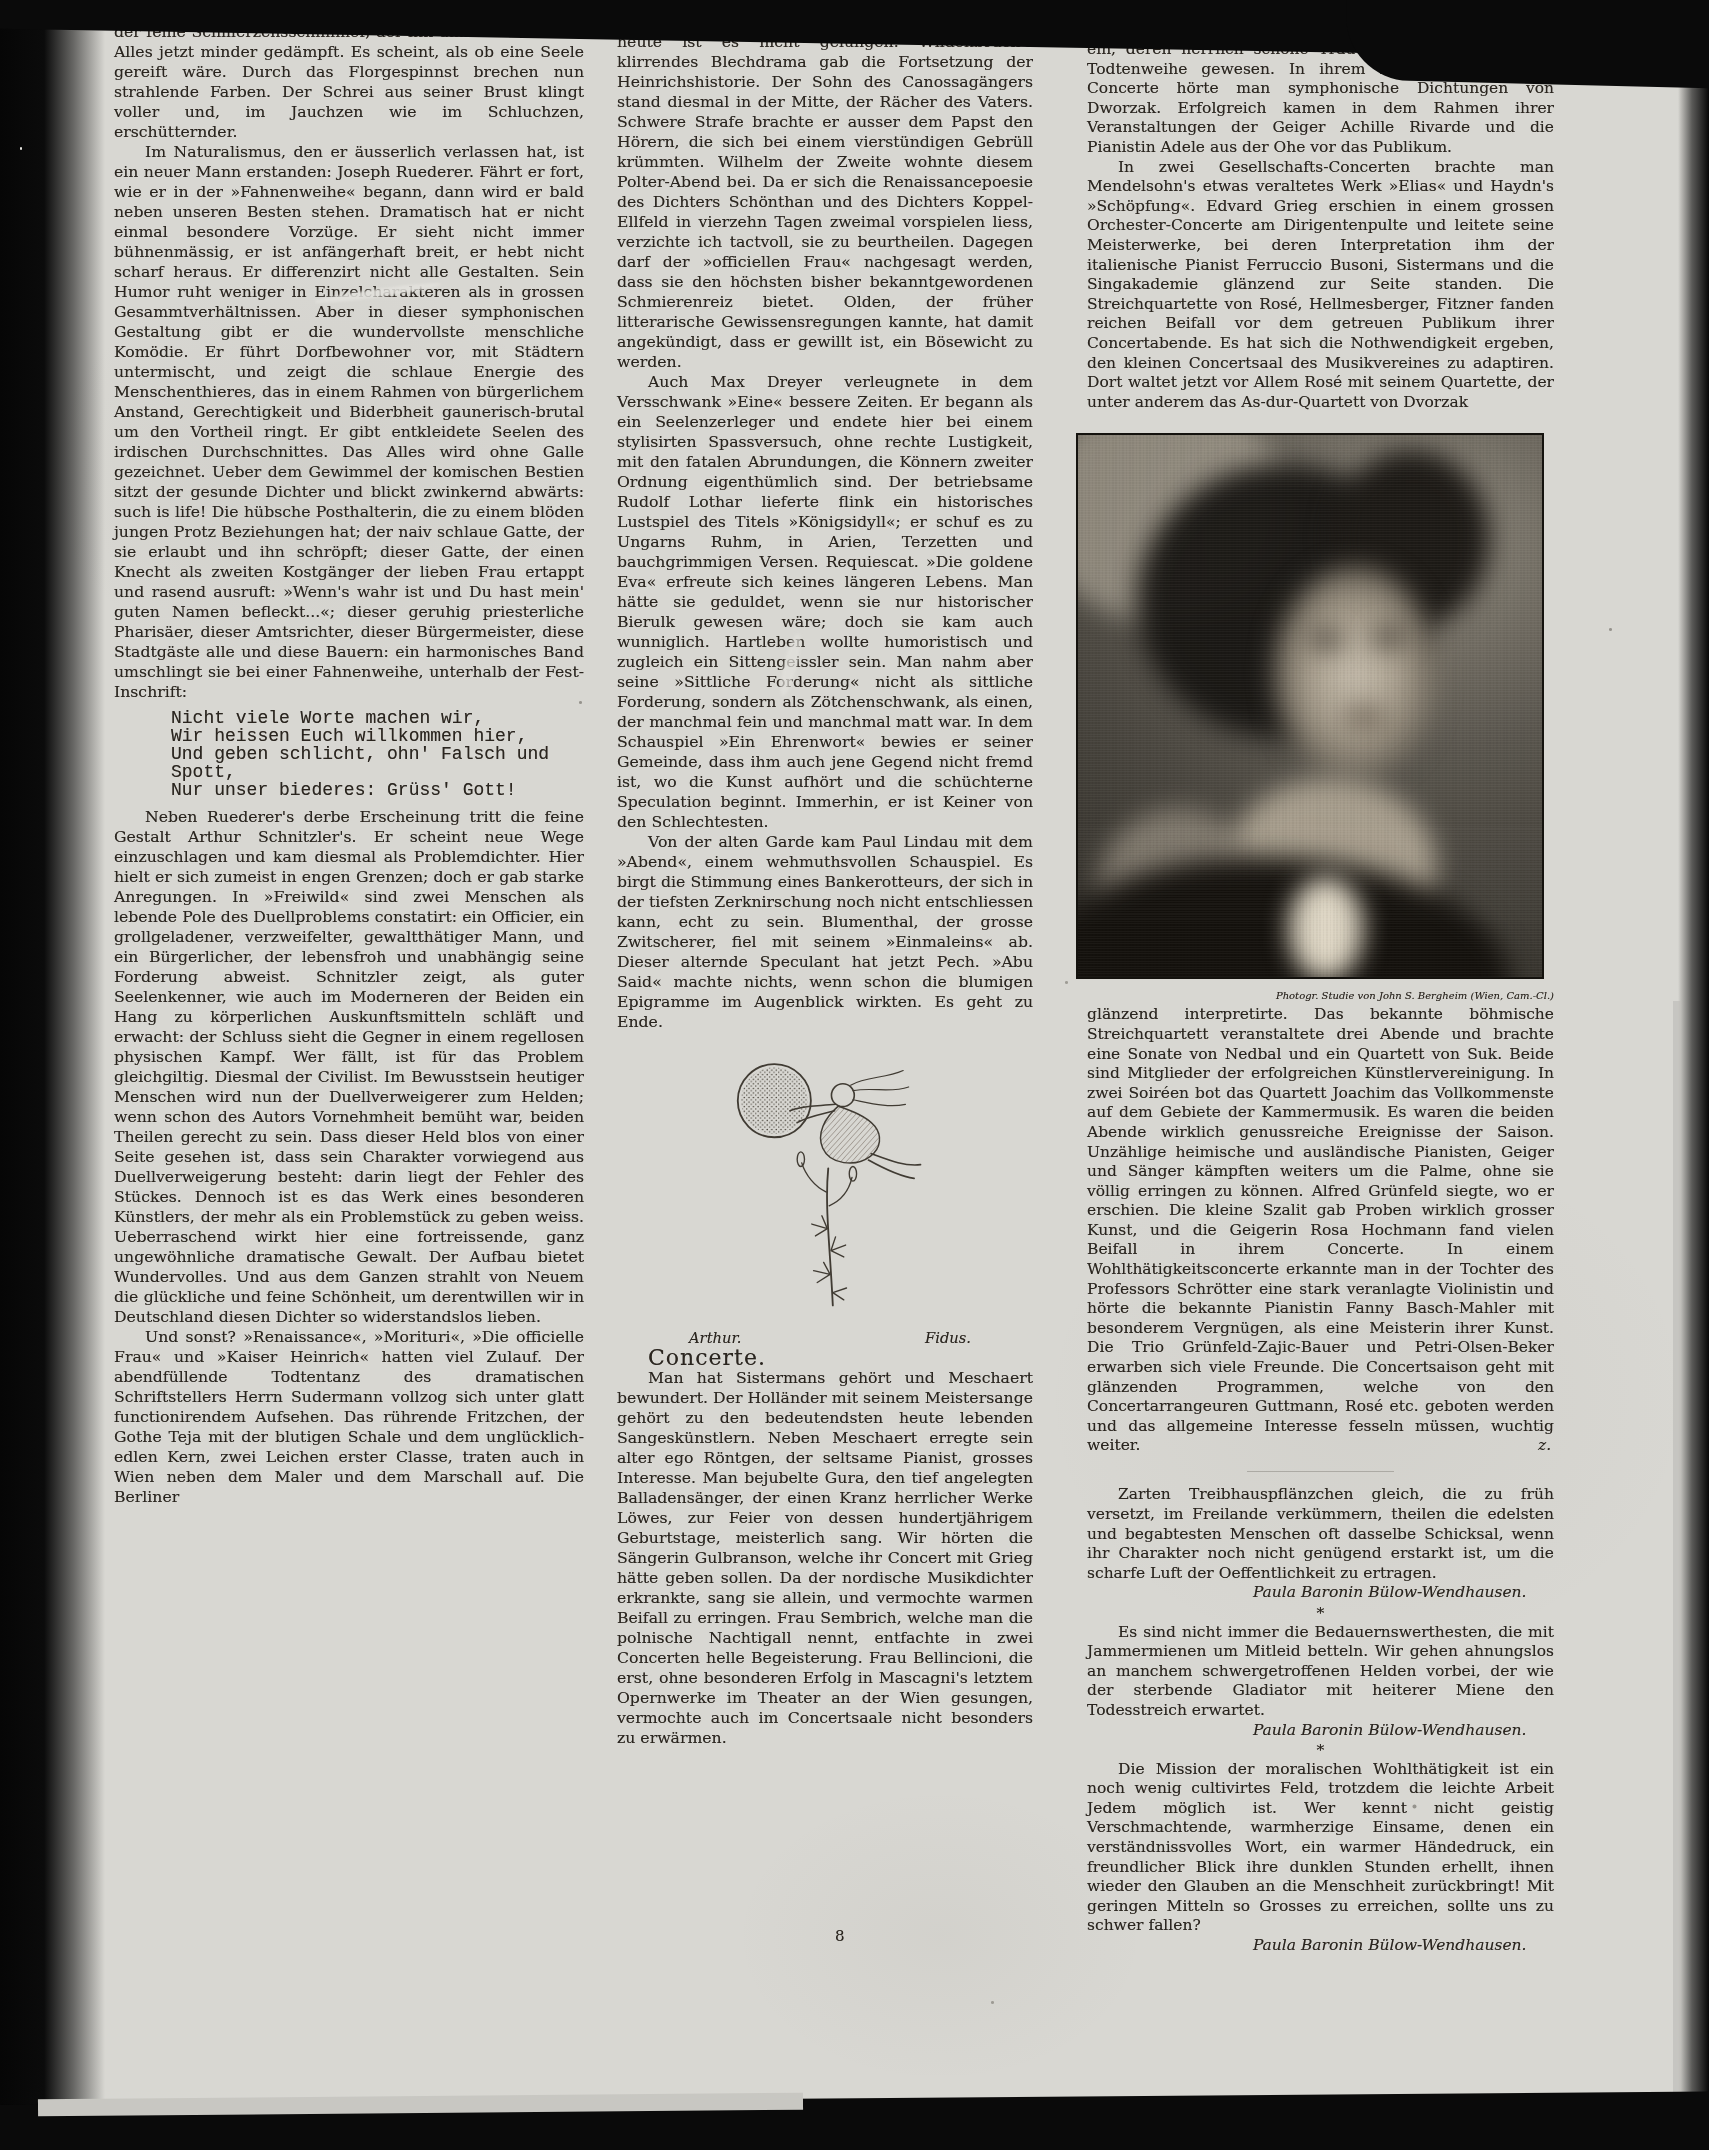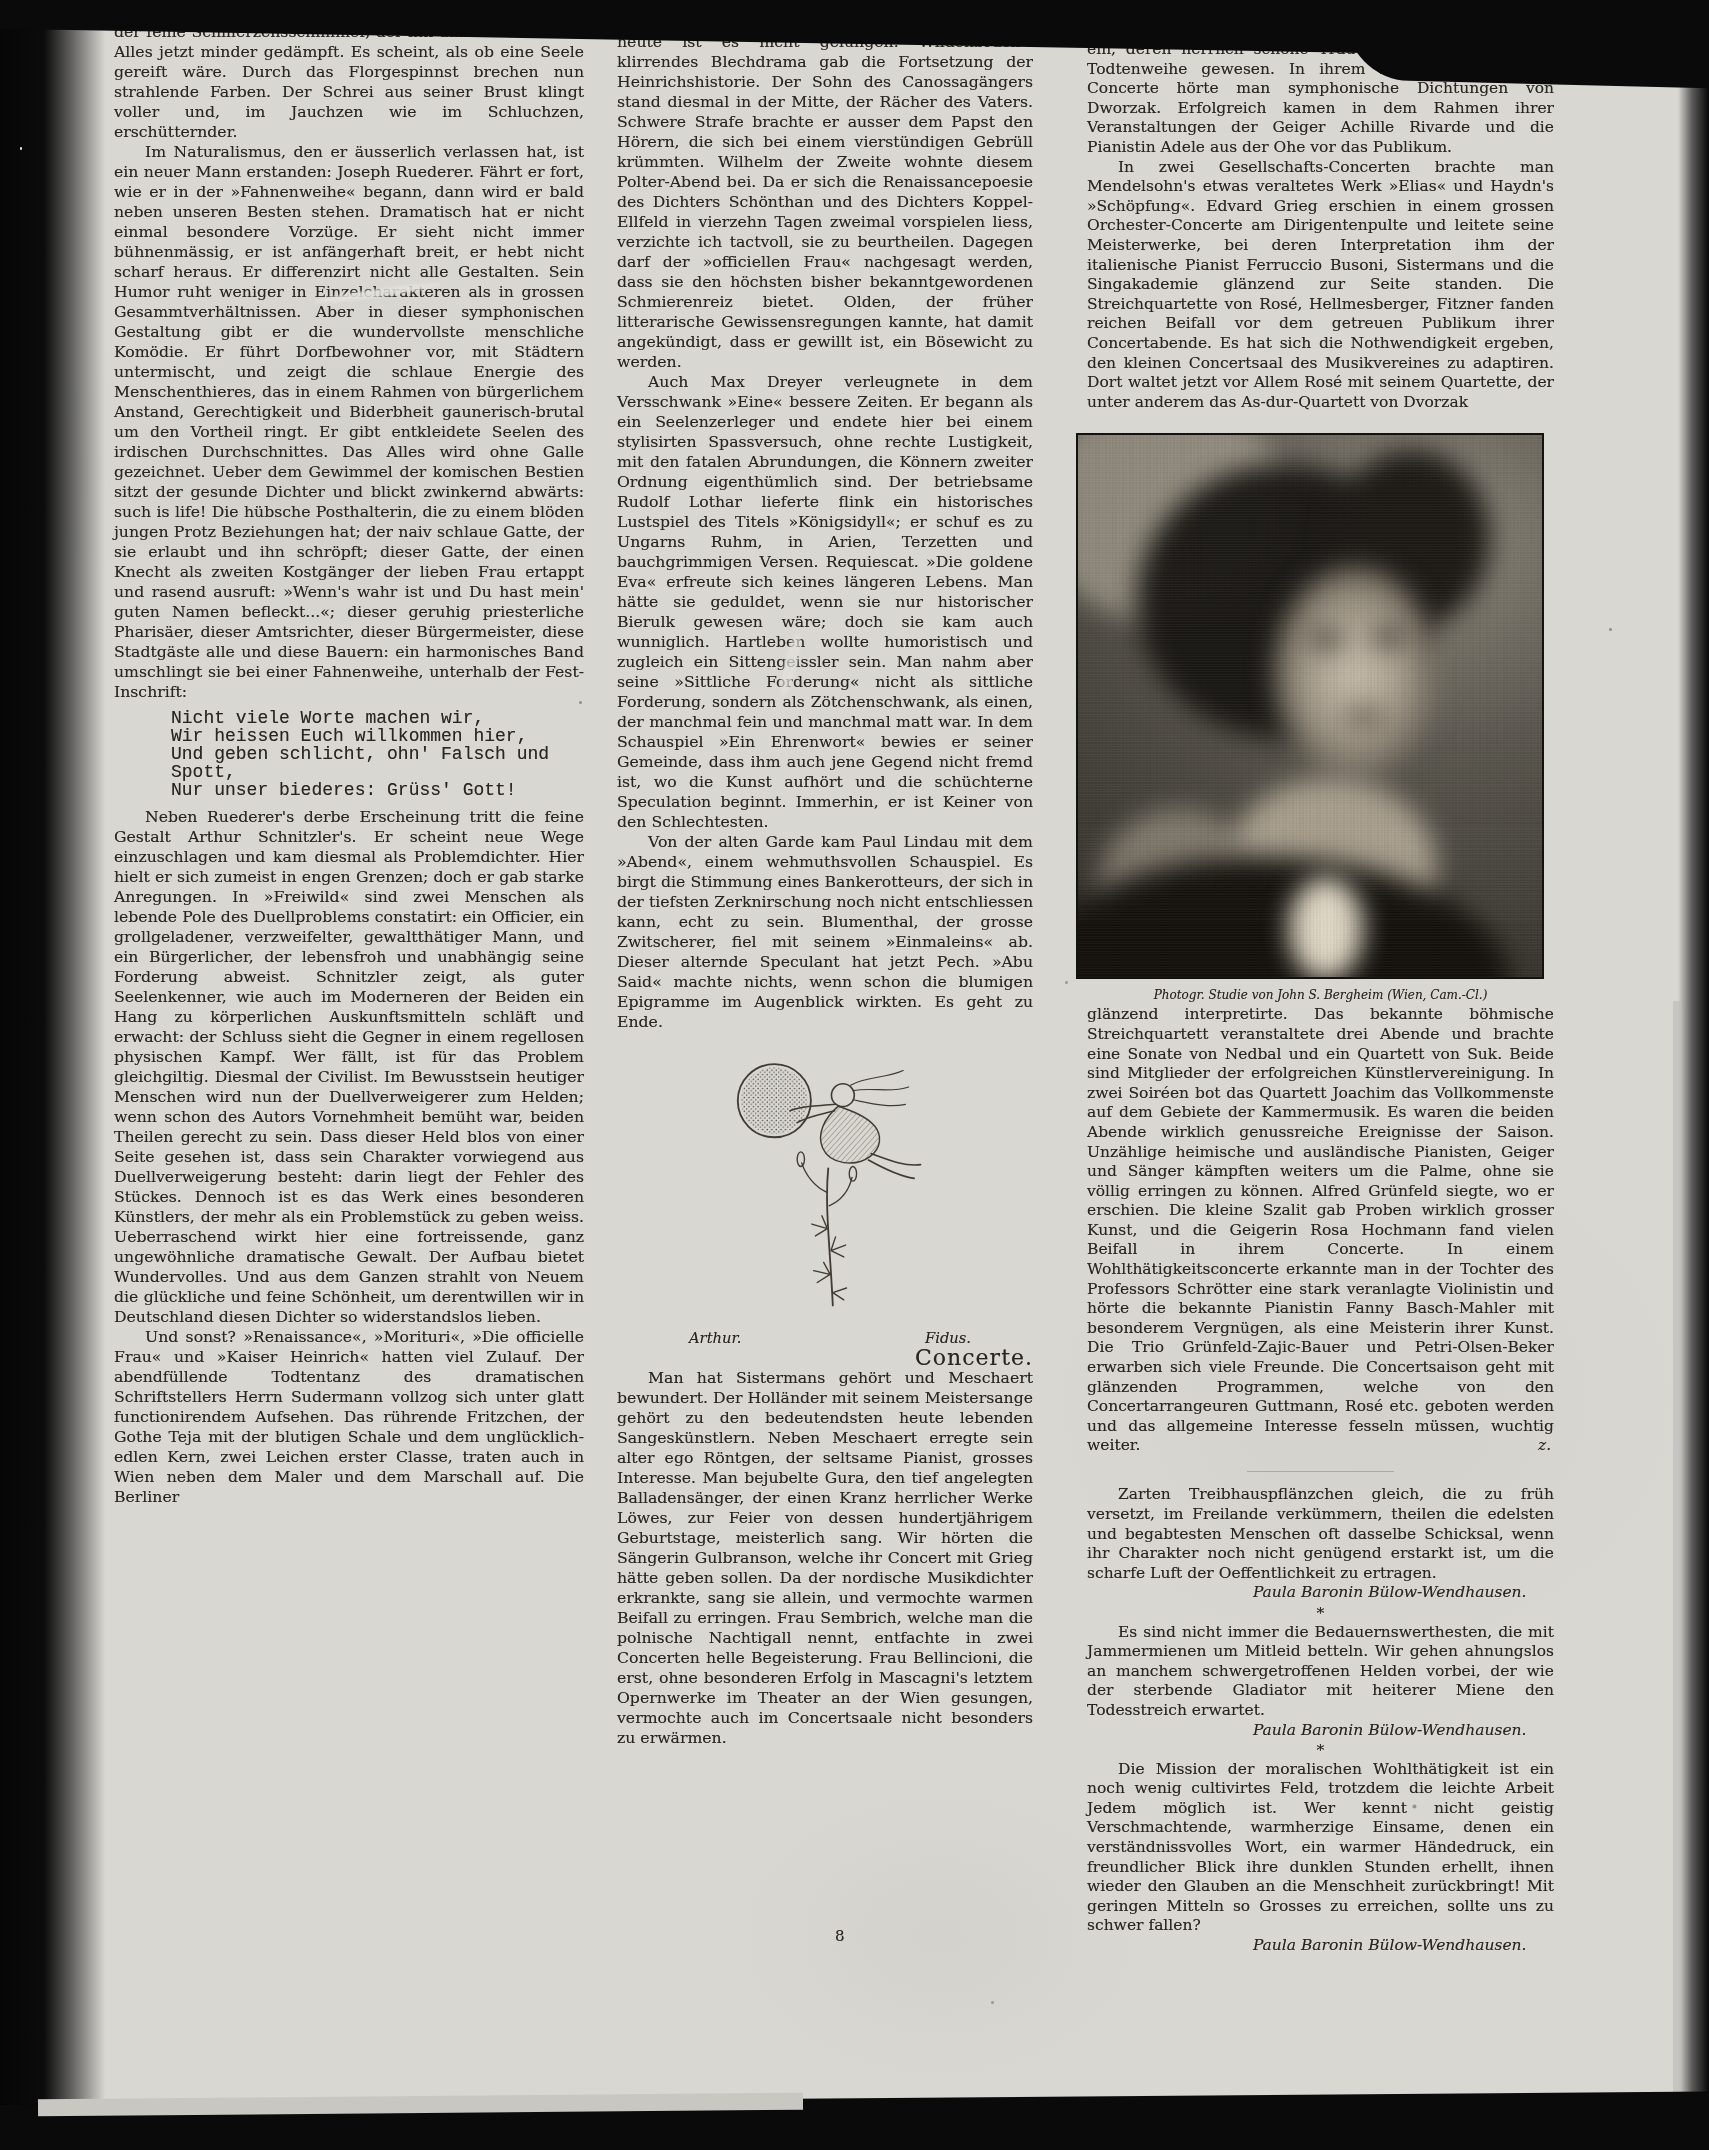--- a/index.html
+++ b/index.html
@@ -15,21 +15,21 @@
   .col{position:absolute;text-align:justify;}
   .col p{margin:0;text-indent:31px;}
   .col p.noindent{text-indent:0;}
   #col-left{left:114px;top:21.6px;width:470px;font-size:15.7px;line-height:20px;}
   #col-mid{left:617px;top:32px;width:416px;font-size:15.7px;line-height:20px;}
   #col-right{left:1087px;top:40px;width:467px;font-size:15.5px;line-height:19.6px;}
   .poem{margin:7.8px 0 7.8px 57px;font-size:18px;line-height:18px;text-align:left;font-family:Liberation Mono, monospace;}
   .poem div{text-indent:0;}
   .capt-row{display:flex;justify-content:space-between;padding:3.9px 62px 0 72px;
             font-style:italic;font-size:14.7px;}
-  .heading{text-align:right;font-size:22px;letter-spacing:1px;margin:43px 0 19.6px 0;text-indent:0;}
+  .heading{text-align:left;font-size:22px;letter-spacing:1px;margin:43px 0 19.6px 0;text-indent:0;}
   .illu-wrap{text-align:center;margin-top:22.6px;}
   
   .photo{position:relative;width:464px;height:542px;margin:20.6px 0 6.9px -10.8px;
          background:#4e4b45;border:2px solid #14120e;overflow:hidden;}
   .photo .blob{position:absolute;border-radius:50%;filter:blur(12.8px);}
   .ph-bg{position:absolute;inset:0;background:
      radial-gradient(120% 90% at 75% 18%, #8d877b 0%, #5a564e 45%, #33302a 100%);}
   .ph-tl{left:-44px;top:-39px;width:255px;height:226px;background:#a39c8e;opacity:.75;}
   .ph-hair{left:59px;top:29px;width:294px;height:275px;background:#171512;filter:blur(16.7px);opacity:.95;}
   .ph-hair2{left:255px;top:14.7px;width:157px;height:177px;background:#1d1a16;filter:blur(14.7px);}
@@ -39,22 +39,22 @@
   .ph-eye2{left:294px;top:194px;width:34px;height:16.7px;background:#3a352d;filter:blur(4.9px);}
   .ph-mouth{left:265px;top:275px;width:44px;height:14.7px;background:#5d5246;filter:blur(4.9px);}
   .ph-neck{left:147px;top:343px;width:211px;height:177px;background:#b1a795;opacity:.9;filter:blur(14.7px);}
   .ph-vee{left:211px;top:442px;width:74px;height:103px;background:#ded6c4;filter:blur(5.9px);
           border-radius:0 0 60% 60%;}
   .ph-dress{left:-59px;top:422px;width:491px;height:255px;background:#14110d;filter:blur(12.8px);}
   .ph-shl{left:19.6px;top:373px;width:162px;height:162px;background:#8e8679;opacity:.8;filter:blur(14.7px);}
   .ph-grain{position:absolute;inset:0;opacity:.14;background:
      repeating-linear-gradient(0deg,rgba(255,255,255,.25) 0 1px,transparent 1px 2.5px),
      repeating-linear-gradient(90deg,rgba(0,0,0,.25) 0 1.5px,transparent 1.5px 3.4px);}
-  .photo-caption{font-style:italic;font-size:12px;text-indent:0 !important;
-                 text-align:center;margin:2.9px 0 16.7px 2px;}
+  .photo-caption{font-style:italic;font-size:10px;text-indent:0 !important;
+                 text-align:right;margin:2.9px 0 16.7px 2px;}
   .sig{font-style:italic;text-align:right;text-indent:0 !important;padding-right:27.5px;}
   .sig-inline{font-style:italic;text-align:right;text-indent:0 !important;
               margin-top:-19.6px;padding-right:2.9px;}
   .divider{width:147px;border-top:1px solid #97948d;margin:14.7px auto 13.7px auto;opacity:.65;}
   .star-sep{text-align:center;font-size:15.7px;line-height:19.6px;text-indent:0 !important;}
   .page-number{position:absolute;left:835px;top:1927px;font-size:15px;}
   
   .band-top{position:absolute;left:-39px;top:-65px;width:1884px;height:93px;background:#0a0a0a;
             transform:rotate(1.02deg);transform-origin:left top;z-index:6;}
   .band-topright{position:absolute;right:-19.6px;top:-26.5px;width:383px;height:110px;background:#0a0a0a;

